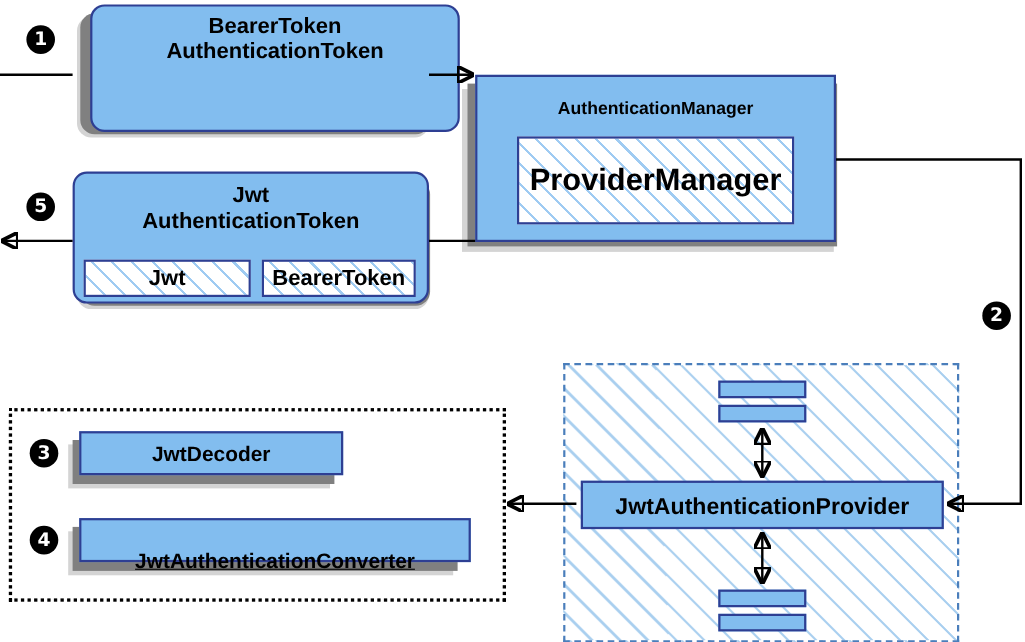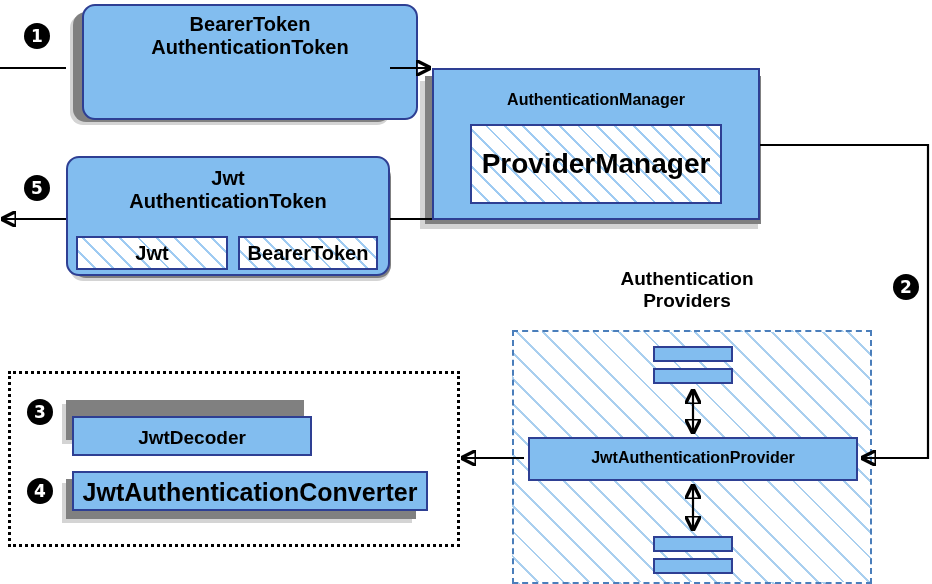--- a/index.html
+++ b/index.html
@@ -138,49 +138,47 @@
     z-index: 10;
     pointer-events: none;
   }
   #wires line, #wires path { stroke: #000; stroke-width: 2.2; fill: none; }
 </style>
 </head>
 <body>
 
 <div id="canvas">
 
-  <div class="caption" style="left:566px; top:268px; width:242px; font-size:19px;">Authentication
-Providers</div>
 
   <div class="group-blue" style="left:512px; top:330px; width:360px; height:254px;"></div>
 
   <div class="bar" style="left:653px; top:346px; width:80px; height:16px;"></div>
   <div class="bar" style="left:653px; top:368px; width:80px; height:16px;"></div>
 
   <div class="bar" style="left:653px; top:536px; width:80px; height:16px;"></div>
   <div class="bar" style="left:653px; top:558px; width:80px; height:16px;"></div>
 
   <div class="shadow light" style="left:518px; top:447px; width:336px; height:44px;"></div>
   <div class="shadow dark" style="left:521px; top:443px; width:334px; height:44px;"></div>
   <div class="node" style="left:528px; top:437px; width:330px; height:44px;">
-    <div class="node-title" style="top:10px; font-size:16px;">JwtAuthenticationProvider</div>
+    <div class="node-title" style="top:10px; font-size:21px;">JwtAuthenticationProvider</div>
   </div>
 
   <div class="group-black" style="left:8px; top:371px; width:452px; height:176px;"></div>
 
   <div class="shadow light" style="left:62px; top:404px; width:238px; height:40px;"></div>
   <div class="shadow dark" style="left:66px; top:400px; width:238px; height:40px;"></div>
-  <div class="node" style="left:72px; top:392px; width:240px; height:40px;margin-top:24px;">
+  <div class="node" style="left:72px; top:392px; width:240px; height:40px;">
     <div class="node-title" style="top:9px; font-size:19px;">JwtDecoder</div>
   </div>
 
   <div class="shadow light" style="left:62px; top:483px; width:350px; height:40px;"></div>
   <div class="shadow dark" style="left:66px; top:479px; width:350px; height:40px;"></div>
   <div class="node" style="left:72px; top:471px; width:356px; height:40px;">
-    <div class="node-title" style="top:5px; font-size:25px;">JwtAuthenticationConverter</div>
+    <div class="node-title" style="top:27px; font-size:19px;text-decoration:underline;">JwtAuthenticationConverter</div>
   </div>
 
   <div class="shadow light" style="left:420px; top:81px; width:338px; height:148px;"></div>
   <div class="shadow dark" style="left:425px; top:76px; width:336px; height:148px;"></div>
   <div class="node" style="left:432px; top:68px; width:328px; height:152px;">
     <div class="node-title" style="top:21px; font-size:16px;">AuthenticationManager</div>
   </div>
   <div class="hatchbox" style="left:470px; top:124px; width:252px; height:80px; font-size:28px;">ProviderManager</div>
 
   <div class="shadow light rounded" style="left:70px; top:15px; width:320px; height:110px;"></div>

